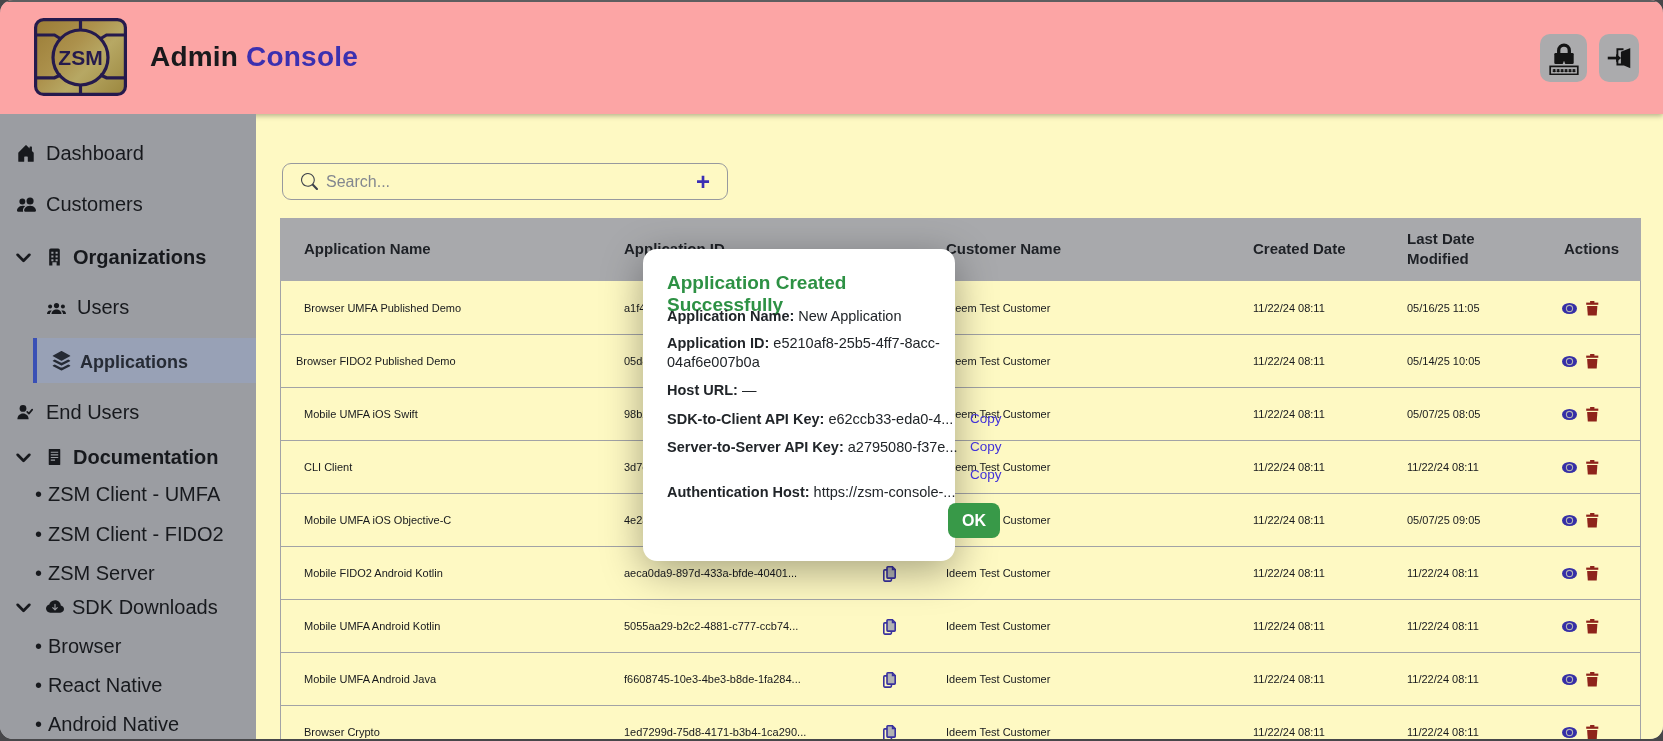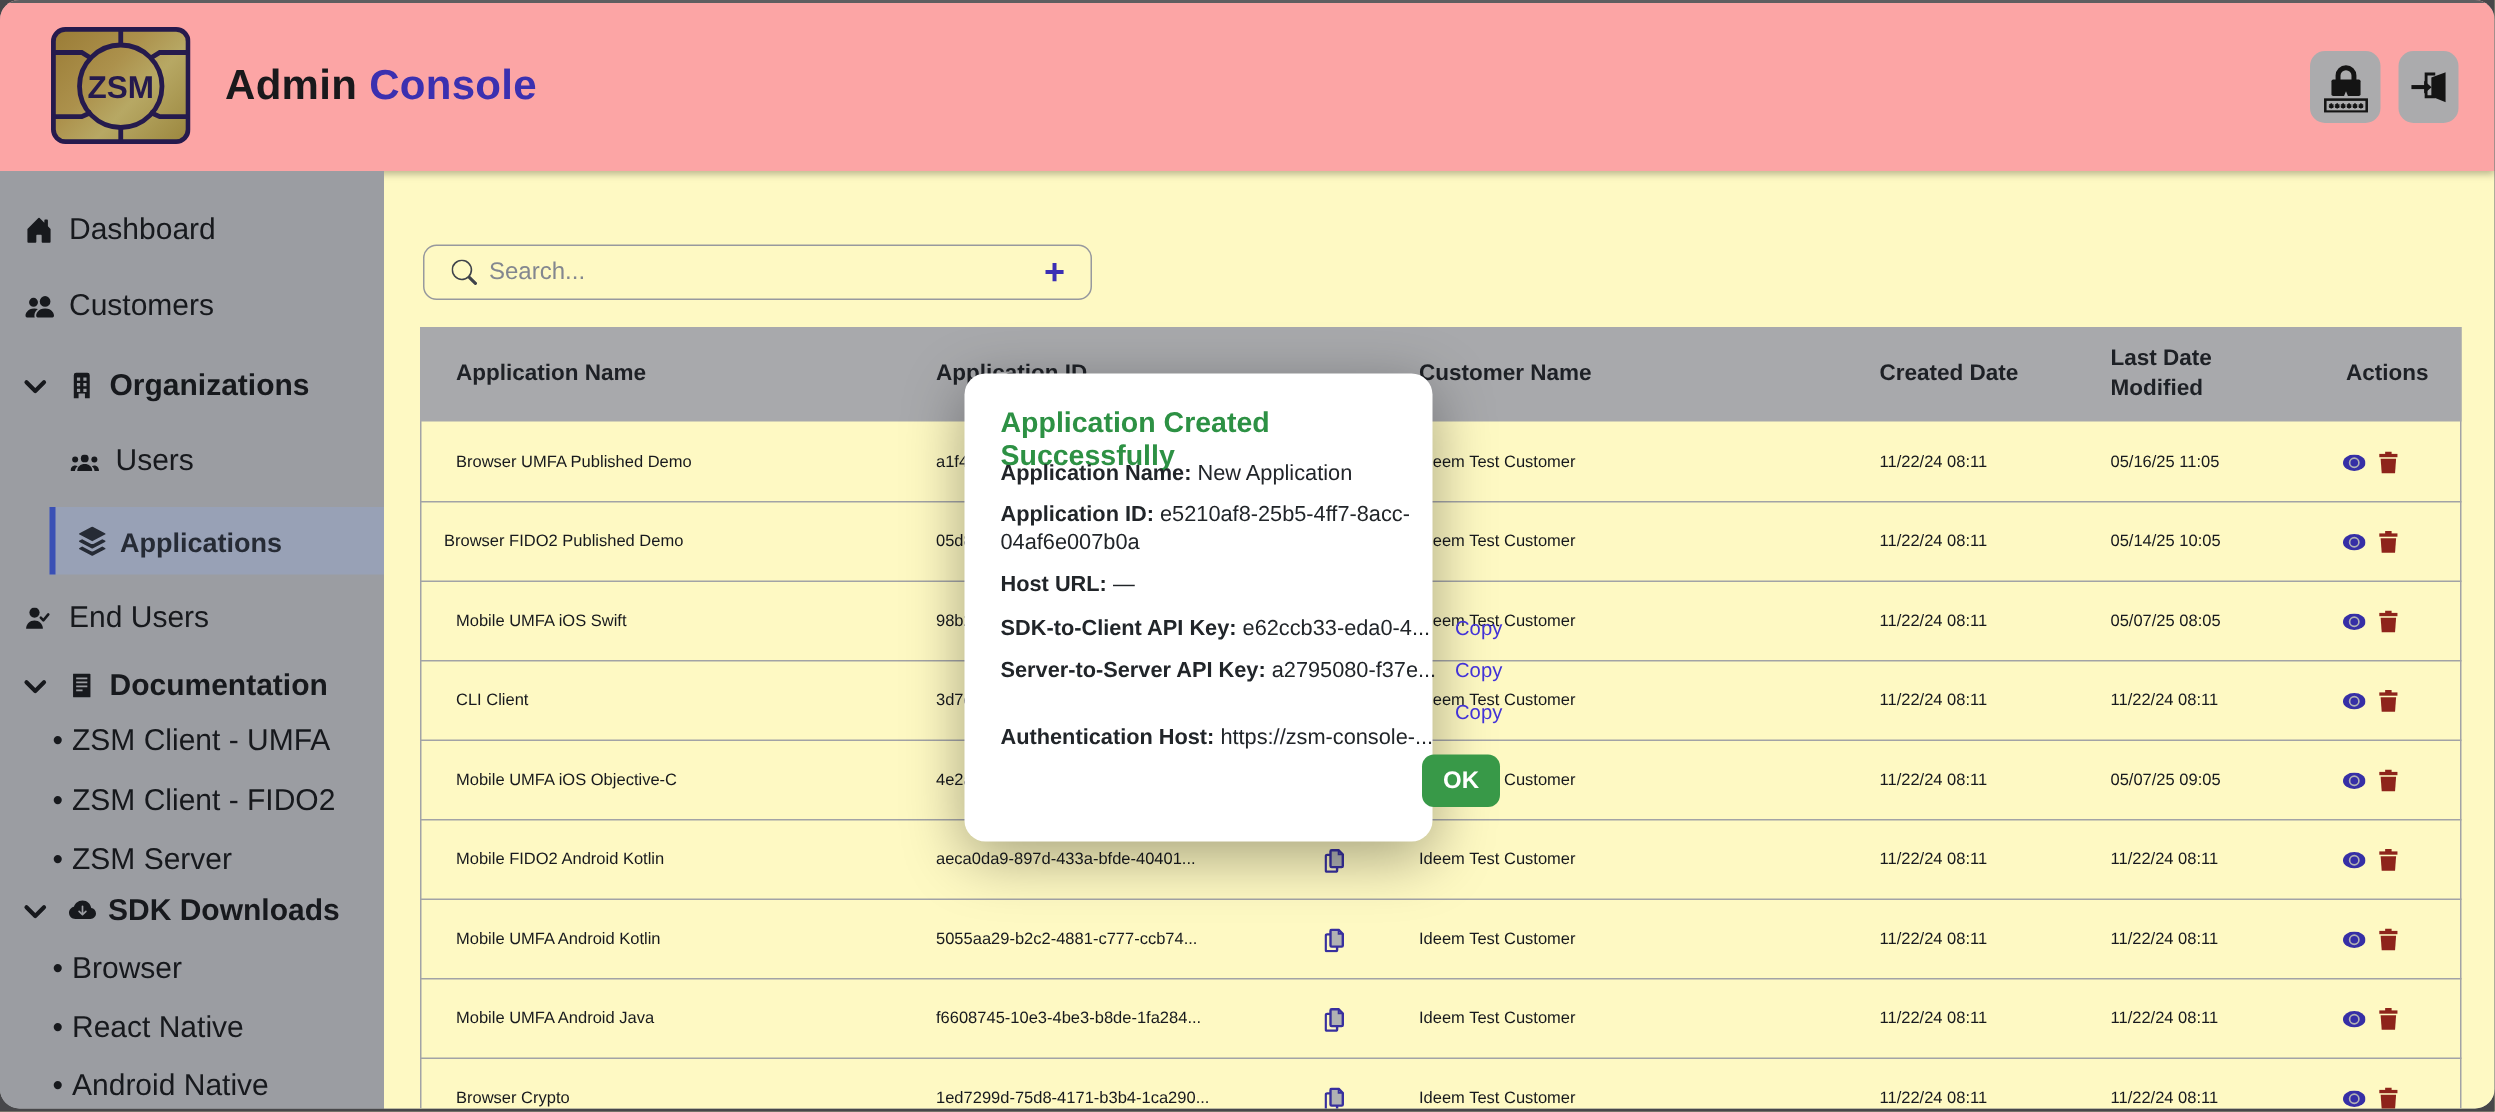--- a/index.html
+++ b/index.html
@@ -385,21 +385,21 @@
     <div class="bullet" style="left:35px;top:448px;">•</div>
     <div class="bullet" style="left:48px;top:448px;">ZSM Server</div>
 
     <div class="nav-item" style="top:483px;height:20px;">
       <svg width="17" height="17" viewBox="0 0 16 16" style="left:15px;top:2px;" fill="none" stroke="#17191d" stroke-width="2.6" stroke-linecap="round" stroke-linejoin="round">
           <path d="M2.5 5.5 L8 11 L13.5 5.5"></path>
         </svg>
       <svg width="20" height="18" viewBox="0 0 16 16" style="left:45px;top:1px;" fill="#17191d">
           <path d="M8 2a5.53 5.53 0 0 0-3.594 1.342c-.766.66-1.321 1.52-1.464 2.383C1.266 6.095 0 7.555 0 9.318 0 11.366 1.708 13 3.781 13h8.906C14.502 13 16 11.57 16 9.773c0-1.636-1.242-2.969-2.834-3.194C12.923 3.999 10.69 2 8 2Zm2.354 6.854-2 2a.5.5 0 0 1-.708 0l-2-2a.5.5 0 1 1 .708-.708L7.5 9.293V5.5a.5.5 0 0 1 1 0v3.793l1.146-1.147a.5.5 0 0 1 .708.708Z"></path>
         </svg>
-      <span class="txt" style="left:72px;top:0;line-height:20px;font-weight:bold;">SDK Downloads</span>
+      <span class="txt" style="left:72px;top:0;line-height:20px;font-weight:normal;">SDK Downloads</span>
     </div>
     <div class="bullet" style="left:35px;top:521px;">•</div>
     <div class="bullet" style="left:48px;top:521px;">Browser</div>
     <div class="bullet" style="left:35px;top:560px;">•</div>
     <div class="bullet" style="left:48px;top:560px;">React Native</div>
     <div class="bullet" style="left:35px;top:599px;">•</div>
     <div class="bullet" style="left:48px;top:599px;">Android Native</div>
   </div>
   <div class="modal">
     <div class="mtitle">Application Created Successfully</div>

